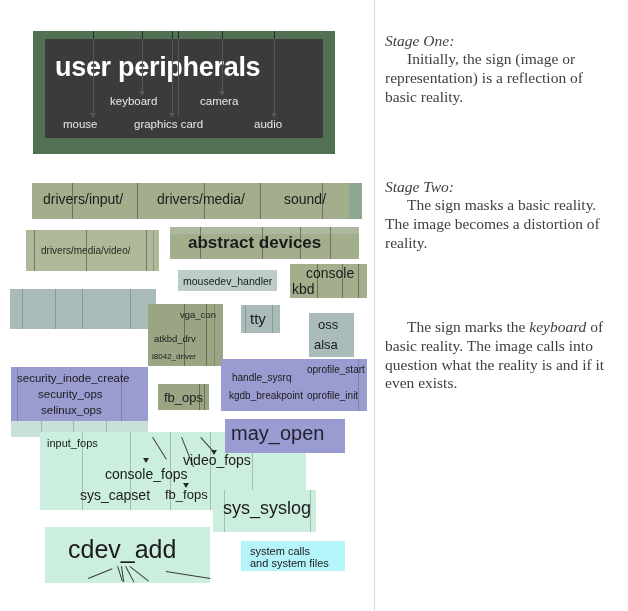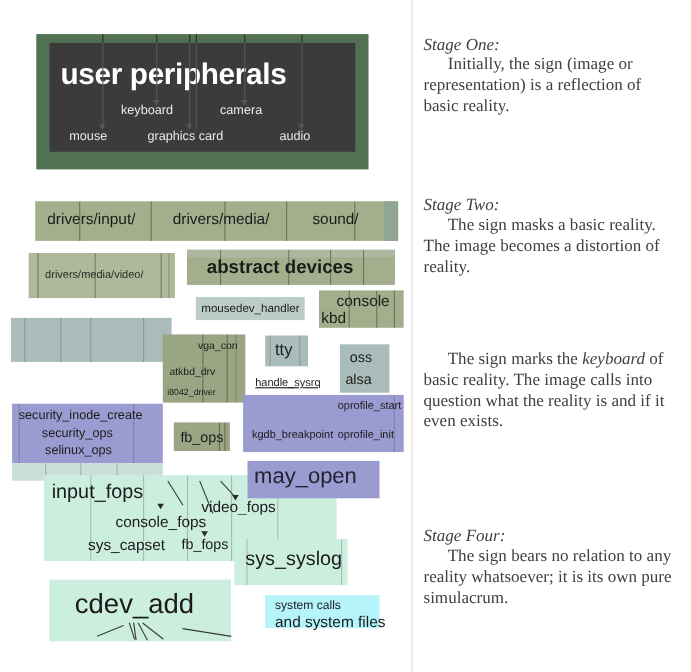--- a/index.html
+++ b/index.html
@@ -246,41 +246,41 @@
 
   <div class="box c-olive-d" style="left:158px; top:384px; width:51px; height:26px;">
     <div class="vline" style="left:41px; top:0; height:26px;"></div>
     <div class="vline" style="left:46px; top:0; height:26px;"></div>
   </div>
   <div class="box" style="left:164px; top:390px; font-size:13px;">fb_ops</div>
 
   <div class="box c-purple" style="left:221px; top:359px; width:146px; height:52px;">
     <div class="vline soft" style="left:137px; top:0; height:52px;"></div>
   </div>
-  <div class="box" style="left:232px; top:343px; font-size:10px;text-decoration:underline;">handle_sysrq</div>
+  <div class="box" style="left:232px; top:372px; font-size:10px;">handle_sysrq</div>
   <div class="box" style="left:307px; top:364px; font-size:10px;">oprofile_start</div>
   <div class="box" style="left:229px; top:390px; font-size:10px;">kgdb_breakpoint</div>
   <div class="box" style="left:307px; top:390px; font-size:10px;">oprofile_init</div>
 
   <div class="box c-mint" style="left:40px; top:432px; width:266px; height:78px;">
     <div class="vline soft" style="left:42px; top:0; height:78px;"></div>
     <div class="vline soft" style="left:90px; top:0; height:78px;"></div>
     <div class="vline soft" style="left:130px; top:0; height:78px;"></div>
     <div class="vline soft" style="left:170px; top:0; height:78px;"></div>
     <div class="vline soft" style="left:212px; top:0; height:78px;"></div>
   </div>
 
   <div class="diag" style="left:153px; top:437px; width:26px; transform:rotate(58deg);"></div>
   <div class="arrowhead" style="left:143px; top:458px;"></div>
   <div class="diag" style="left:182px; top:437px; width:32px; transform:rotate(68deg);"></div>
   <div class="arrowhead" style="left:183px; top:483px;"></div>
   <div class="diag" style="left:201px; top:437px; width:20px; transform:rotate(48deg);"></div>
   <div class="arrowhead" style="left:211px; top:450px;"></div>
 
-  <div class="box" style="left:47px; top:437px; font-size:18px;">input_fops</div>
+  <div class="box" style="left:47px; top:437px; font-size:11px;">input_fops</div>
   <div class="box" style="left:105px; top:466px; font-size:14px;">console_fops</div>
   <div class="box" style="left:183px; top:452px; font-size:14px;">video_fops</div>
   <div class="box" style="left:80px; top:487px; font-size:14px;">sys_capset</div>
   <div class="box" style="left:165px; top:487px; font-size:13px;">fb_fops</div>
 
   <div class="box c-purple" style="left:225px; top:419px; width:120px; height:34px;"></div>
   <div class="box" style="left:231px; top:422px; font-size:20px; color:#222233;">may_open</div>
 
   <div class="box c-mint" style="left:213px; top:490px; width:103px; height:42px;">
     <div class="vline soft" style="left:11px; top:0; height:42px;"></div>
@@ -293,36 +293,32 @@
 
   <div class="diag" style="left:88px; top:578px; width:26px; transform:rotate(-22deg);"></div>
   <div class="diag" style="left:118px; top:566px; width:16px; transform:rotate(72deg);"></div>
   <div class="diag" style="left:122px; top:566px; width:16px; transform:rotate(82deg);"></div>
   <div class="diag" style="left:126px; top:566px; width:18px; transform:rotate(62deg);"></div>
   <div class="diag" style="left:130px; top:566px; width:24px; transform:rotate(38deg);"></div>
   <div class="diag" style="left:166px; top:571px; width:45px; transform:rotate(9deg);"></div>
 
   <div class="box c-cyan" style="left:241px; top:541px; width:104px; height:30px;"></div>
   <div class="box" style="left:250px; top:545px; font-size:11px;">system calls</div>
-  <div class="box" style="left:250px; top:557px; font-size:14px;text-align:center;">and system files</div>
+  <div class="box" style="left:250px; top:557px; font-size:11px;text-align:center;">and system files</div>
 
   <div id="divider"></div>
 
   <div class="stage-block" style="top:32px;">
     <p class="stage-head">Stage One:</p>
     <p class="stage-body"><span>Initially, the sign (image or representation) is a reflection of basic reality.</span></p>
   </div>
 
   <div class="stage-block" style="top:178px;">
     <p class="stage-head">Stage Two:</p>
     <p class="stage-body"><span>The sign masks a basic reality. The image becomes a distortion of reality.</span></p>
   </div>
 
   <div class="stage-block" style="top:318px;">
     <p class="stage-body"><span>The sign marks the </span><i>keyboard</i><span> of basic reality. The image calls into question what the reality is and if it even exists.</span></p>
   </div>
 
-  <div class="stage-block" style="top:479px;">
-    <p class="stage-head">Stage Four:</p>
-    <p class="stage-body"><span>The sign bears no relation to any reality whatsoever; it is its own pure simulacrum.</span></p>
-  </div>
 
 </div>
 
 </body></html>

